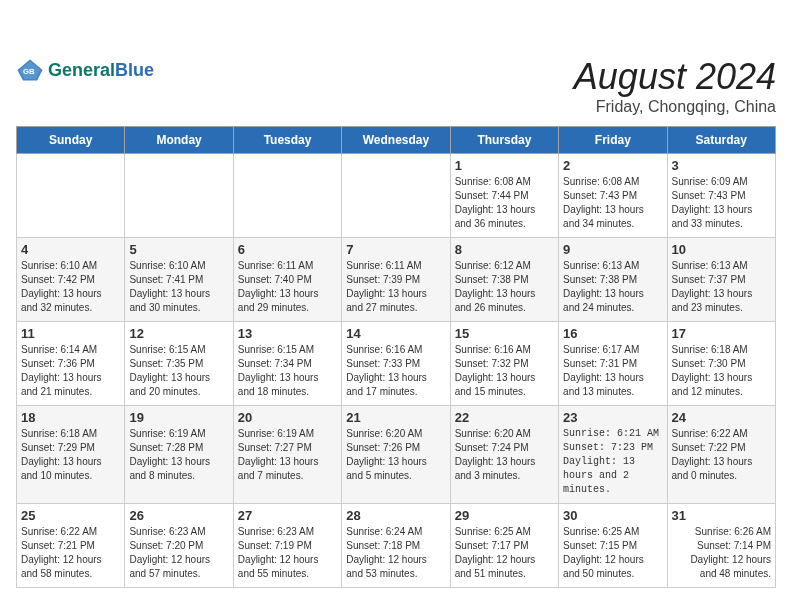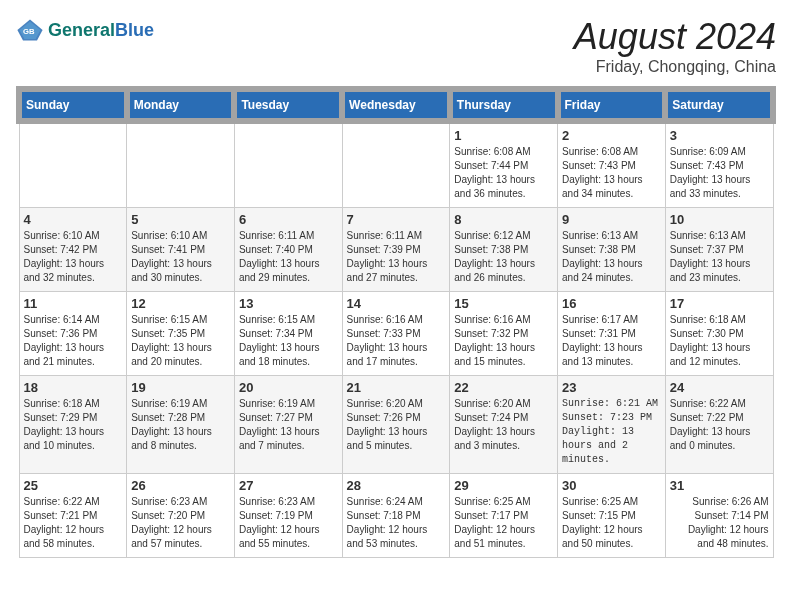--- a/index.html
+++ b/index.html
@@ -8,20 +8,21 @@
       background: #fff;
       width: 792px;
       min-height: 612px;
       padding: 16px;
     }
     .header-area {
       display: flex;
       justify-content: space-between;
       align-items: flex-start;
       margin-bottom: 10px;
+      margin-top: 40px;
     }
     .logo {
       display: flex;
       align-items: center;
       gap: 4px;
     }
     .logo-text-general {
       font-size: 18px;
       font-weight: bold;
       color: #0f766e;
@@ -52,24 +53,24 @@
       width: 100%;
       border-collapse: collapse;
       font-size: 11px;
     }
     thead tr {
       background-color: #2a6db5;
       color: #fff;
     }
     thead th {
       padding: 6px 4px;
-      text-align: left;
+      text-align: center;
       font-weight: bold;
       font-size: 12px;
-      border: 6px solid #a3a3a3;
+      border: 1px solid #a3a3a3;
     }
     tbody tr {
       background: #fff;
     }
     tbody tr:nth-child(even) {
       background: #f5f5f5;
     }
     tbody td {
       vertical-align: top;
       padding: 4px 4px;

